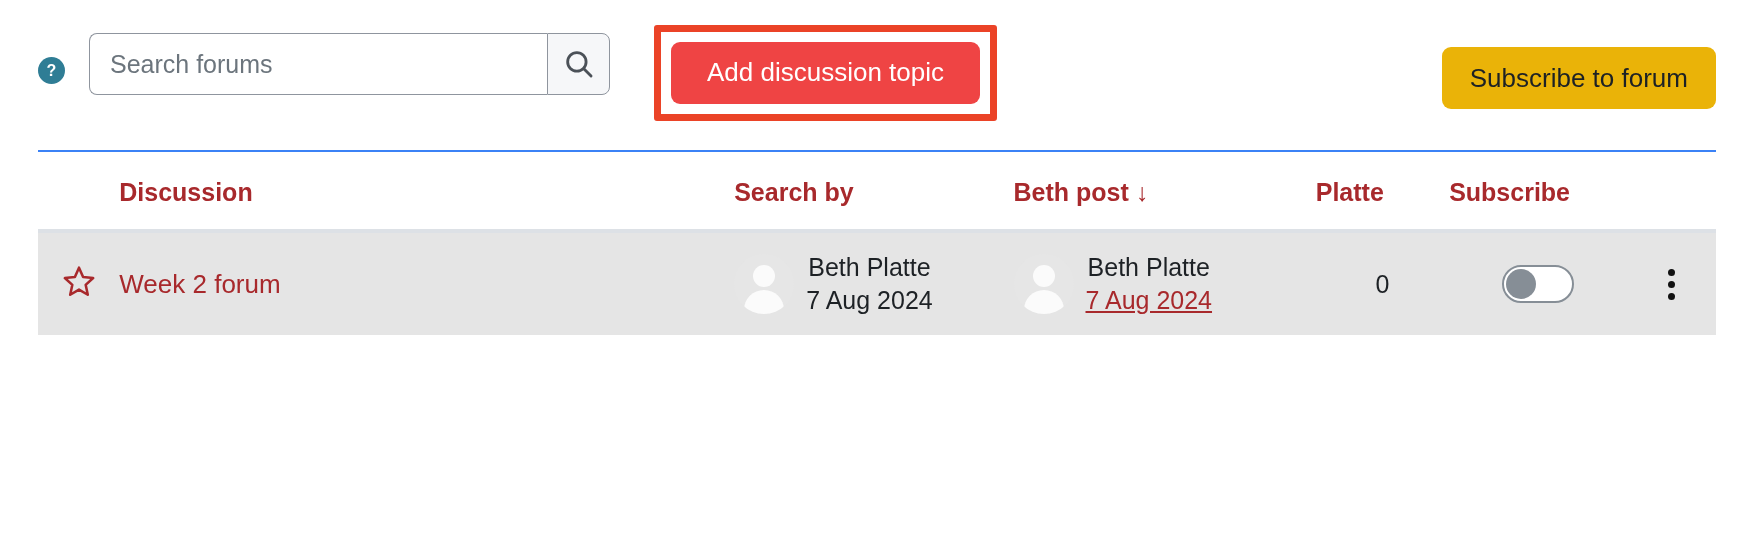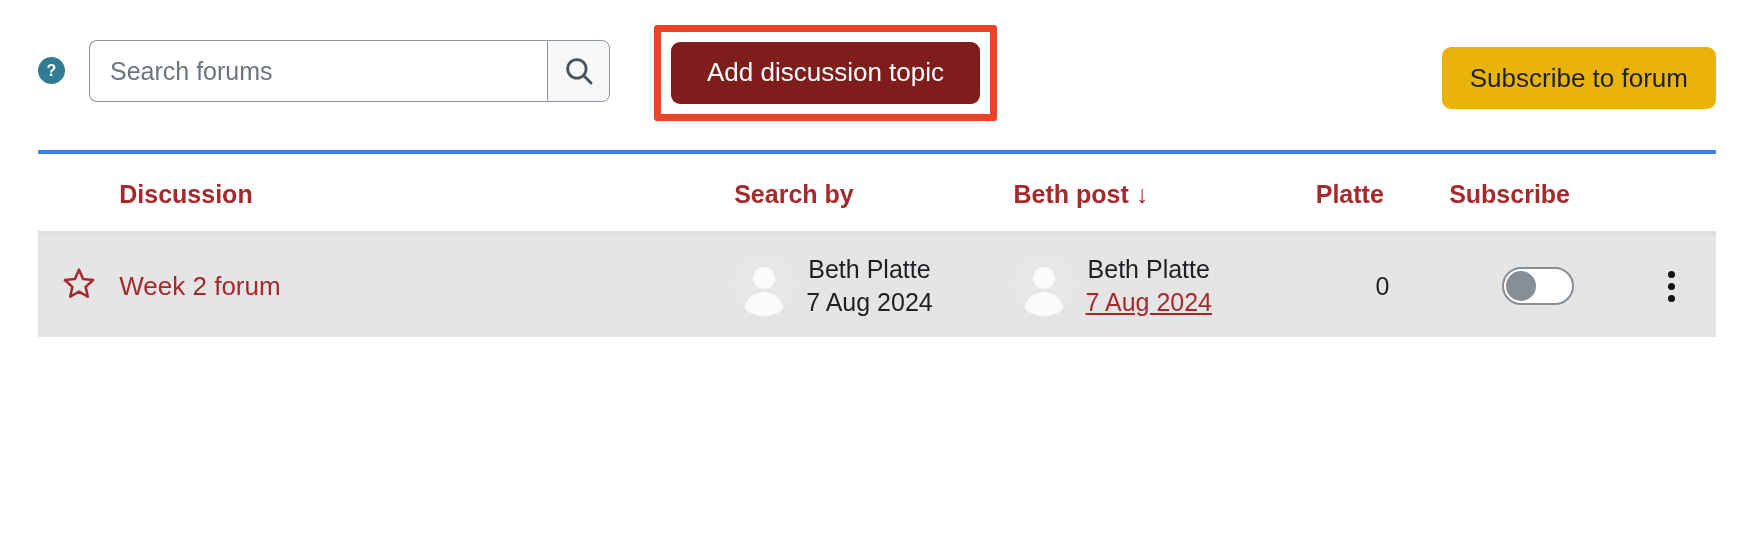--- a/index.html
+++ b/index.html
@@ -38,21 +38,21 @@
     text-align: center;
     cursor: pointer;
     user-select: none;
   }
 
   .search-group {
     position: absolute;
     left: 89px;
     top: 47px;
     display: flex;
-    align-items: center;
+    align-items: flex-end;
     height: 48px;
   }
   .search-input {
     width: 458px;
     height: 62px;
     border: 1px solid #8f959e;
     border-right: none;
     border-radius: 8px 0 0 8px;
     background: #ffffff;
     font-family: "Liberation Sans", sans-serif;
@@ -81,21 +81,21 @@
     position: absolute;
     left: 654px;
     top: 25px;
     padding: 10px;
     border: 7px solid #eb4327;
     background: #ffffff;
     border-radius: 3px;
   }
   .btn-primary {
     display: block;
-    background: #7f1d1d;
+    background: #ef4444;
     color: #ffffff;
     border: none;
     border-radius: 9px;
     font-family: "Liberation Sans", sans-serif;
     font-size: 26px;
     padding: 16px 36px;
     cursor: pointer;
     white-space: nowrap;
     line-height: 1.15;
   }
@@ -112,21 +112,21 @@
     font-size: 26px;
     padding: 0 28px;
     height: 62px;
     cursor: pointer;
     white-space: nowrap;
   }
 
   
   .table-wrap {
     margin: 0 38px;
-    border-top: 4px solid #3b82f6;
+    border-top: 2px solid #3b82f6;
   }
   table.discussions {
     width: 100%;
     border-collapse: collapse;
     table-layout: fixed;
   }
   table.discussions th {
     font-size: 25px;
     font-weight: bold;
     color: #a8292c;

